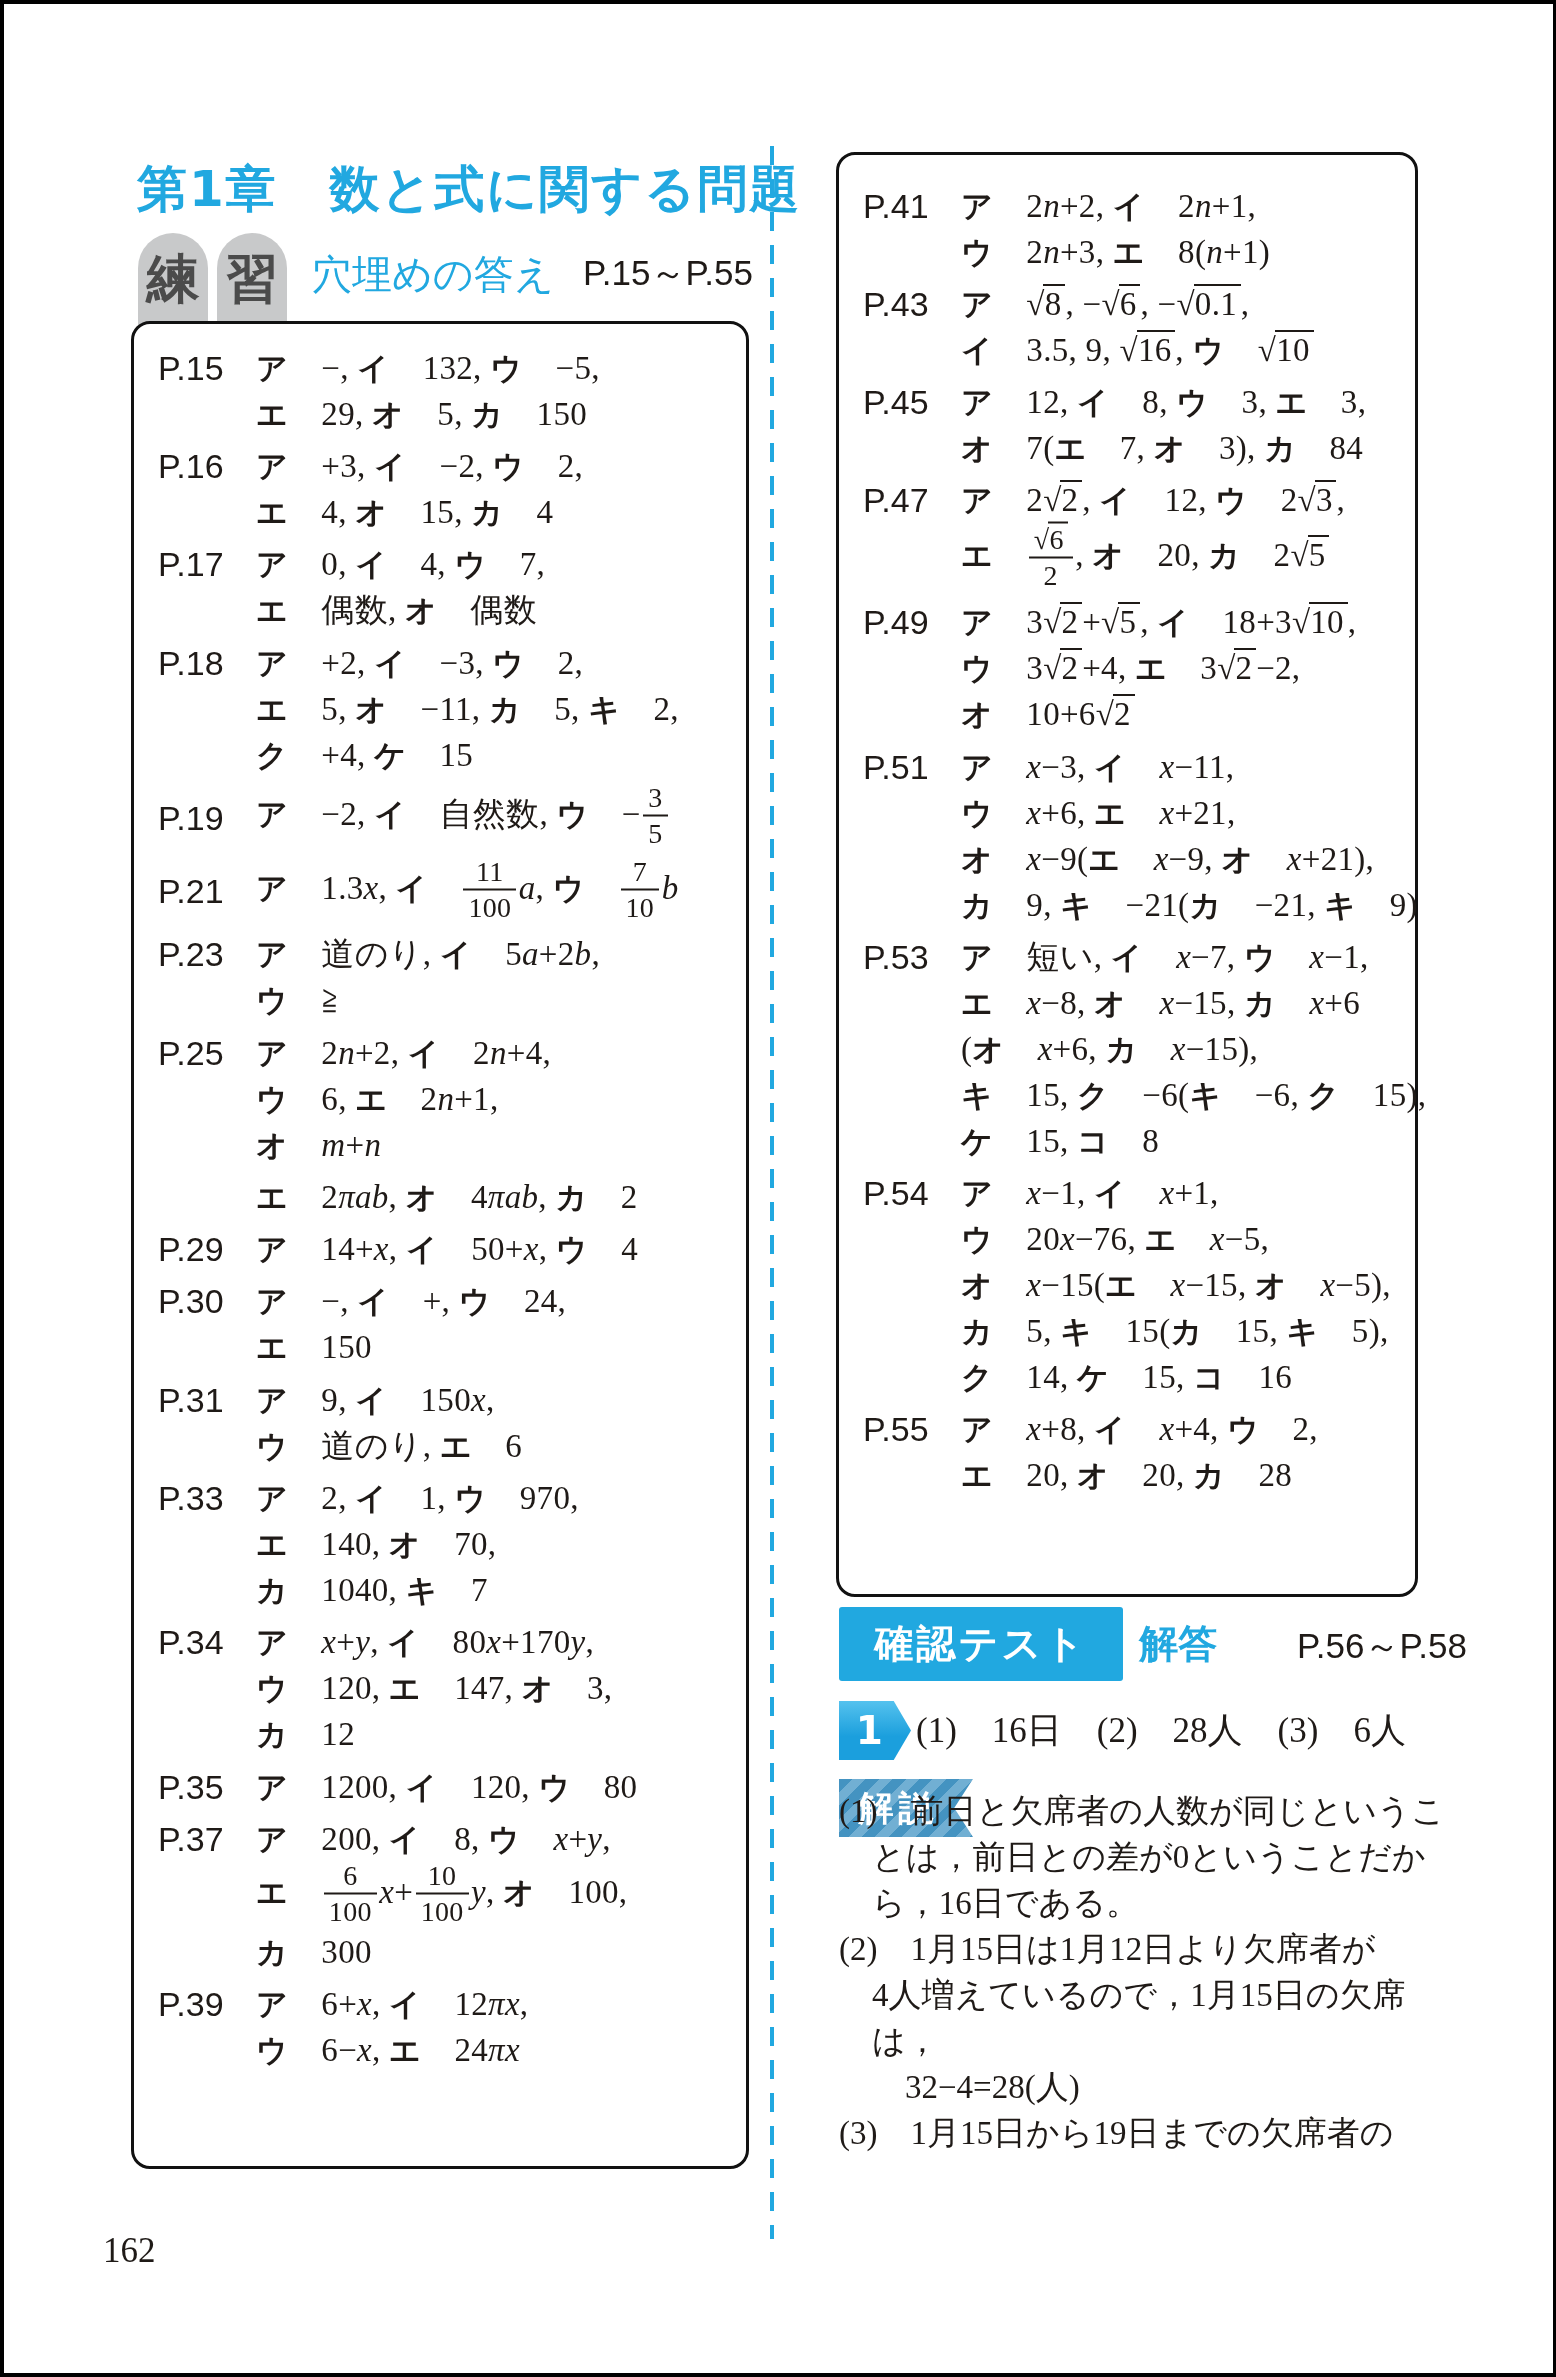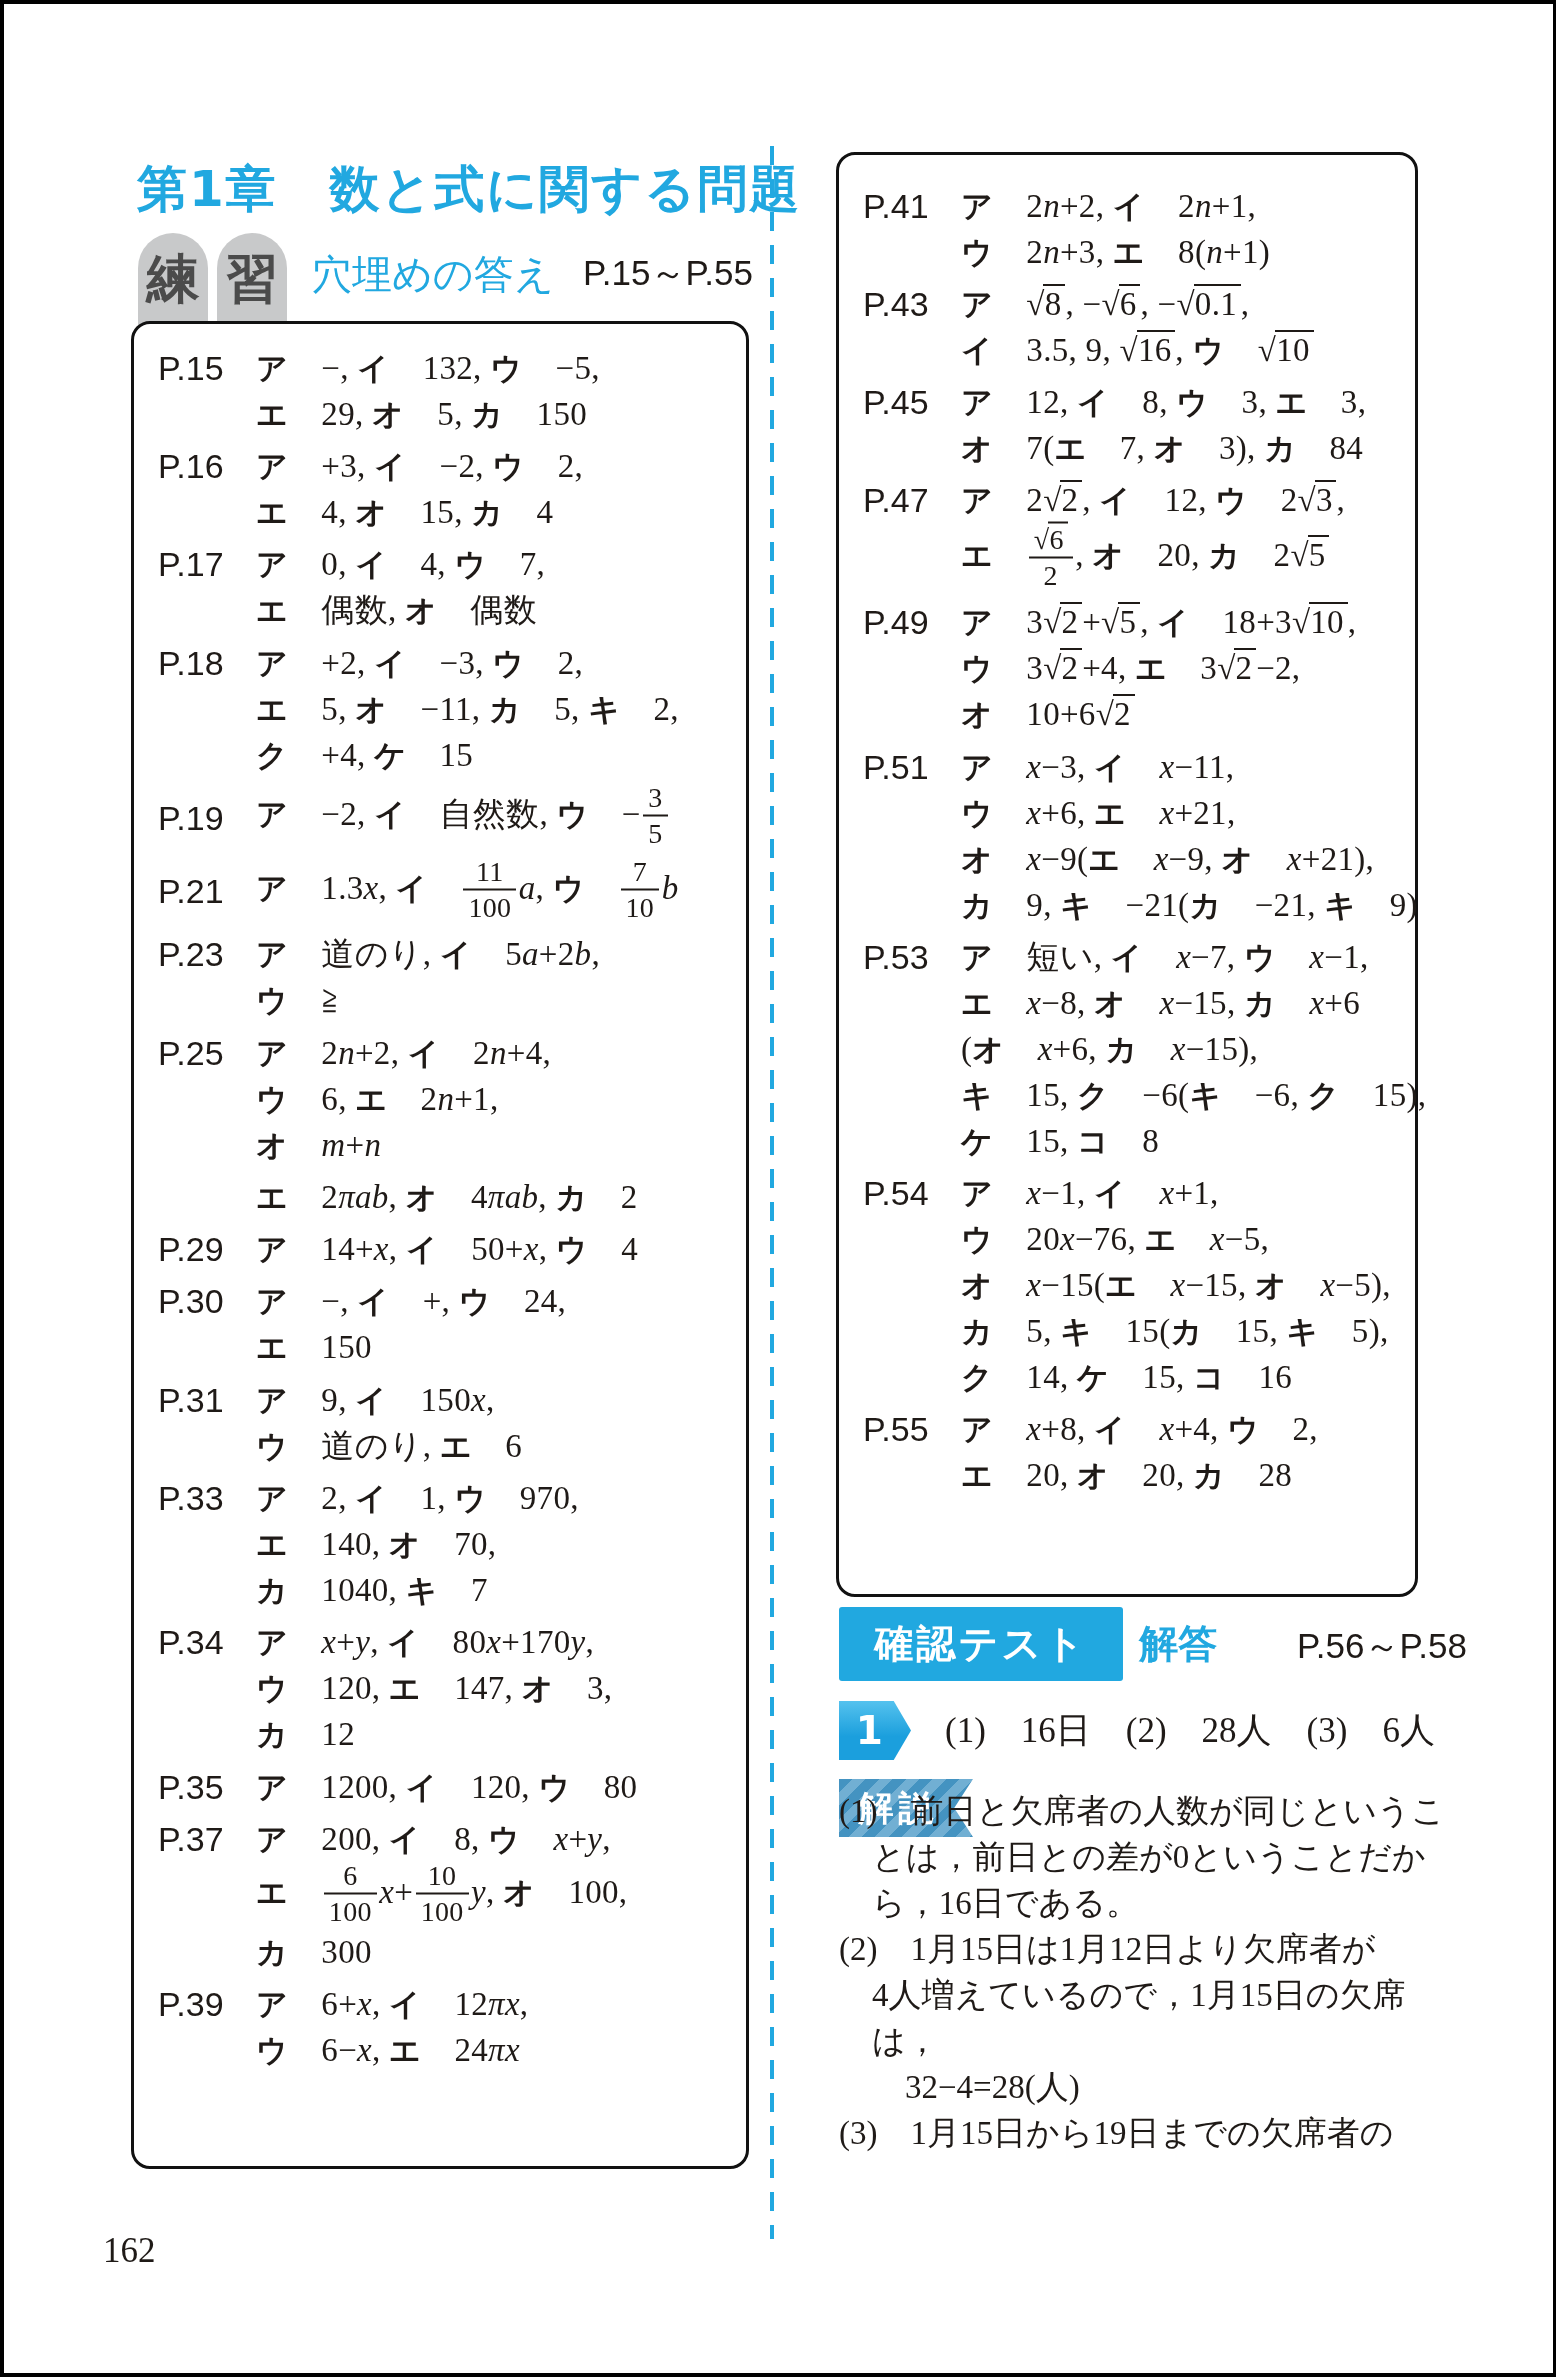--- a/index.html
+++ b/index.html
@@ -62,21 +62,21 @@
   .tlabel{color:var(--accent,#21a8e0); font-size:39px; font-weight:700; margin-left:16.3px;
     font-family:"DejaVu Sans", sans-serif;}
   .trange{position:absolute; right:0; bottom:11.3px; font-size:35px; font-weight:500;}
   .q1-row{position:absolute; left:835px; top:1695px; height:63px; display:flex; align-items:center;}
   .qbadge{
     width:72px; height:59px; clip-path:polygon(0 0,76% 0,100% 50%,76% 100%,0 100%);
     background:linear-gradient(180deg,#55c2ee 0%,#1b9fdd 60%);
     color:#fff; font-size:39px; font-weight:800; font-family:"DejaVu Sans", sans-serif;
     display:flex; align-items:center; justify-content:center; padding-right:11.3px; box-sizing:border-box;
   }
-  .qanswers{margin-left:34px; font-family:"Liberation Serif", serif; font-size:35px;}
+  .qanswers{margin-left:5px; font-family:"Liberation Serif", serif; font-size:35px;}
   .kbadge{
     position:absolute; left:835px; top:1775px; width:134px; height:58px;
     clip-path:polygon(0 0,100% 0,86% 50%,100% 100%,0 100%);
     background:repeating-linear-gradient(135deg, var(--stripe-dark,#4493c1) 0 9.4px, var(--stripe-light,#71afd3) 9.4px 19px);
     color:#fff; font-size:35px; font-weight:700; letter-spacing:5px;
     display:flex; align-items:center; justify-content:center; padding-right:15px; box-sizing:border-box;
     font-family:"DejaVu Sans", sans-serif;
   }
   .kaisetsu{position:absolute; left:835px; top:1784px; width:640px;
     font-family:Liberation Serif, serif; font-size:33px; line-height:46px;}

